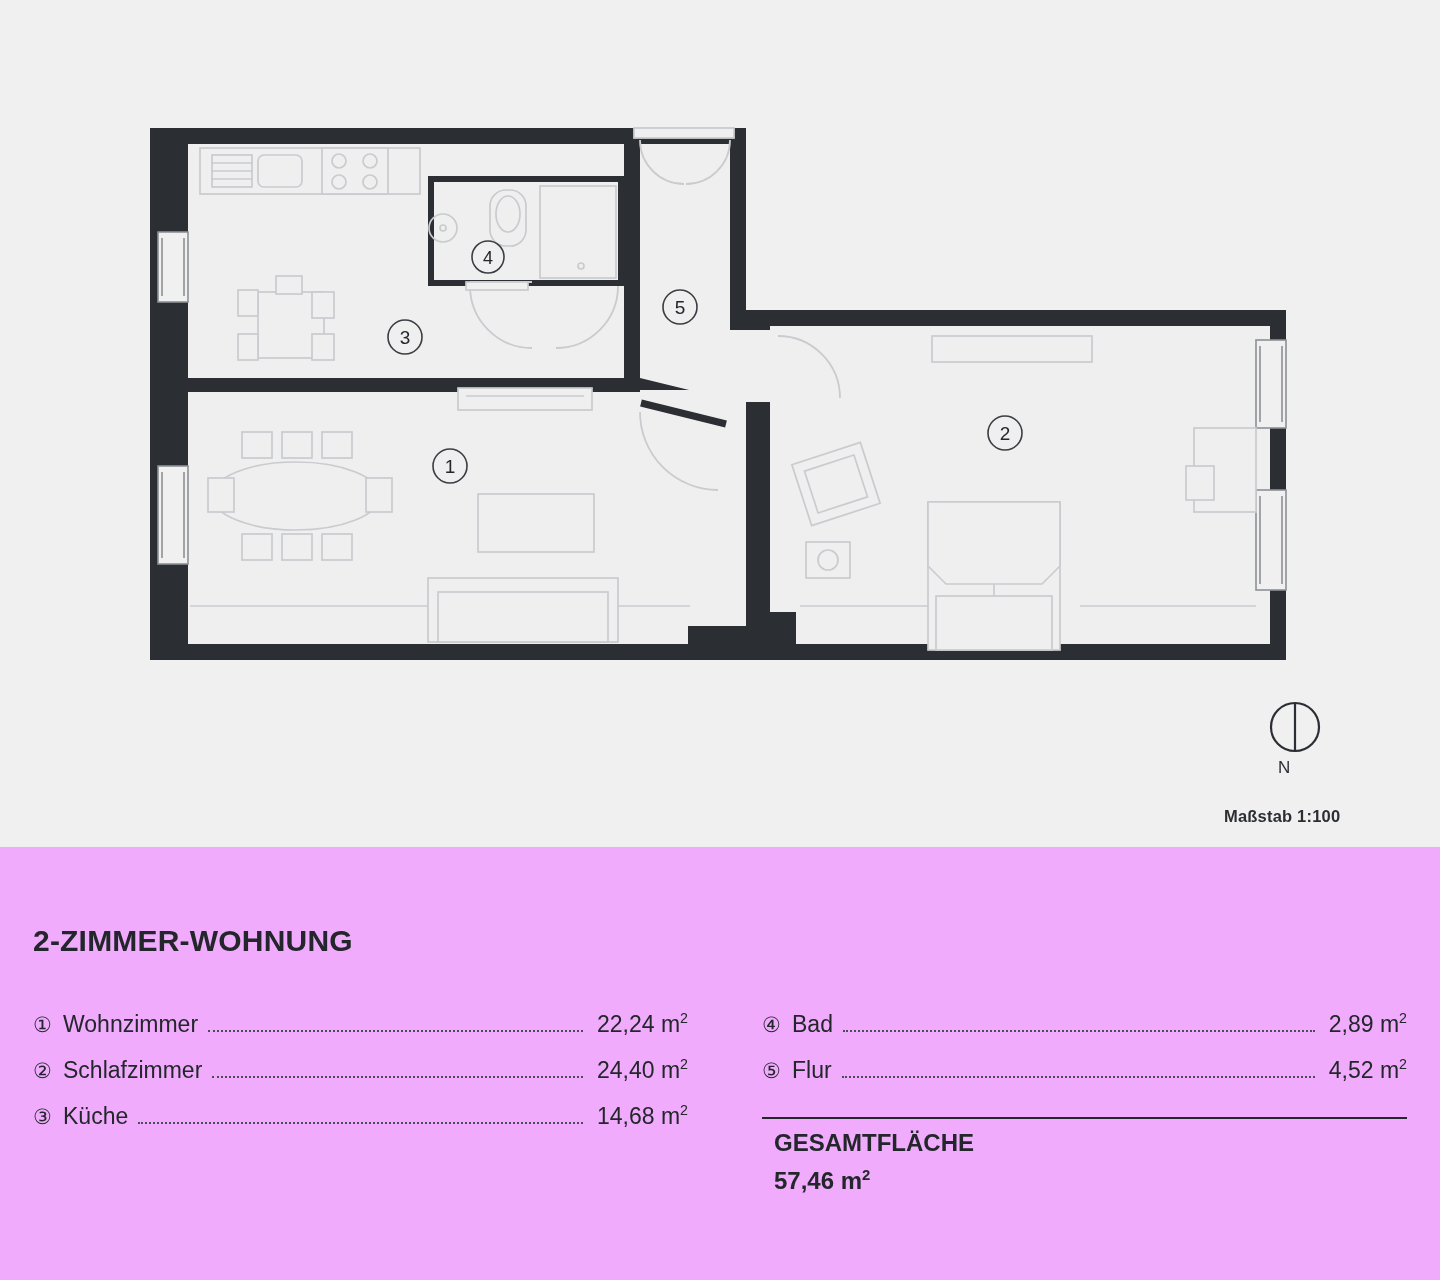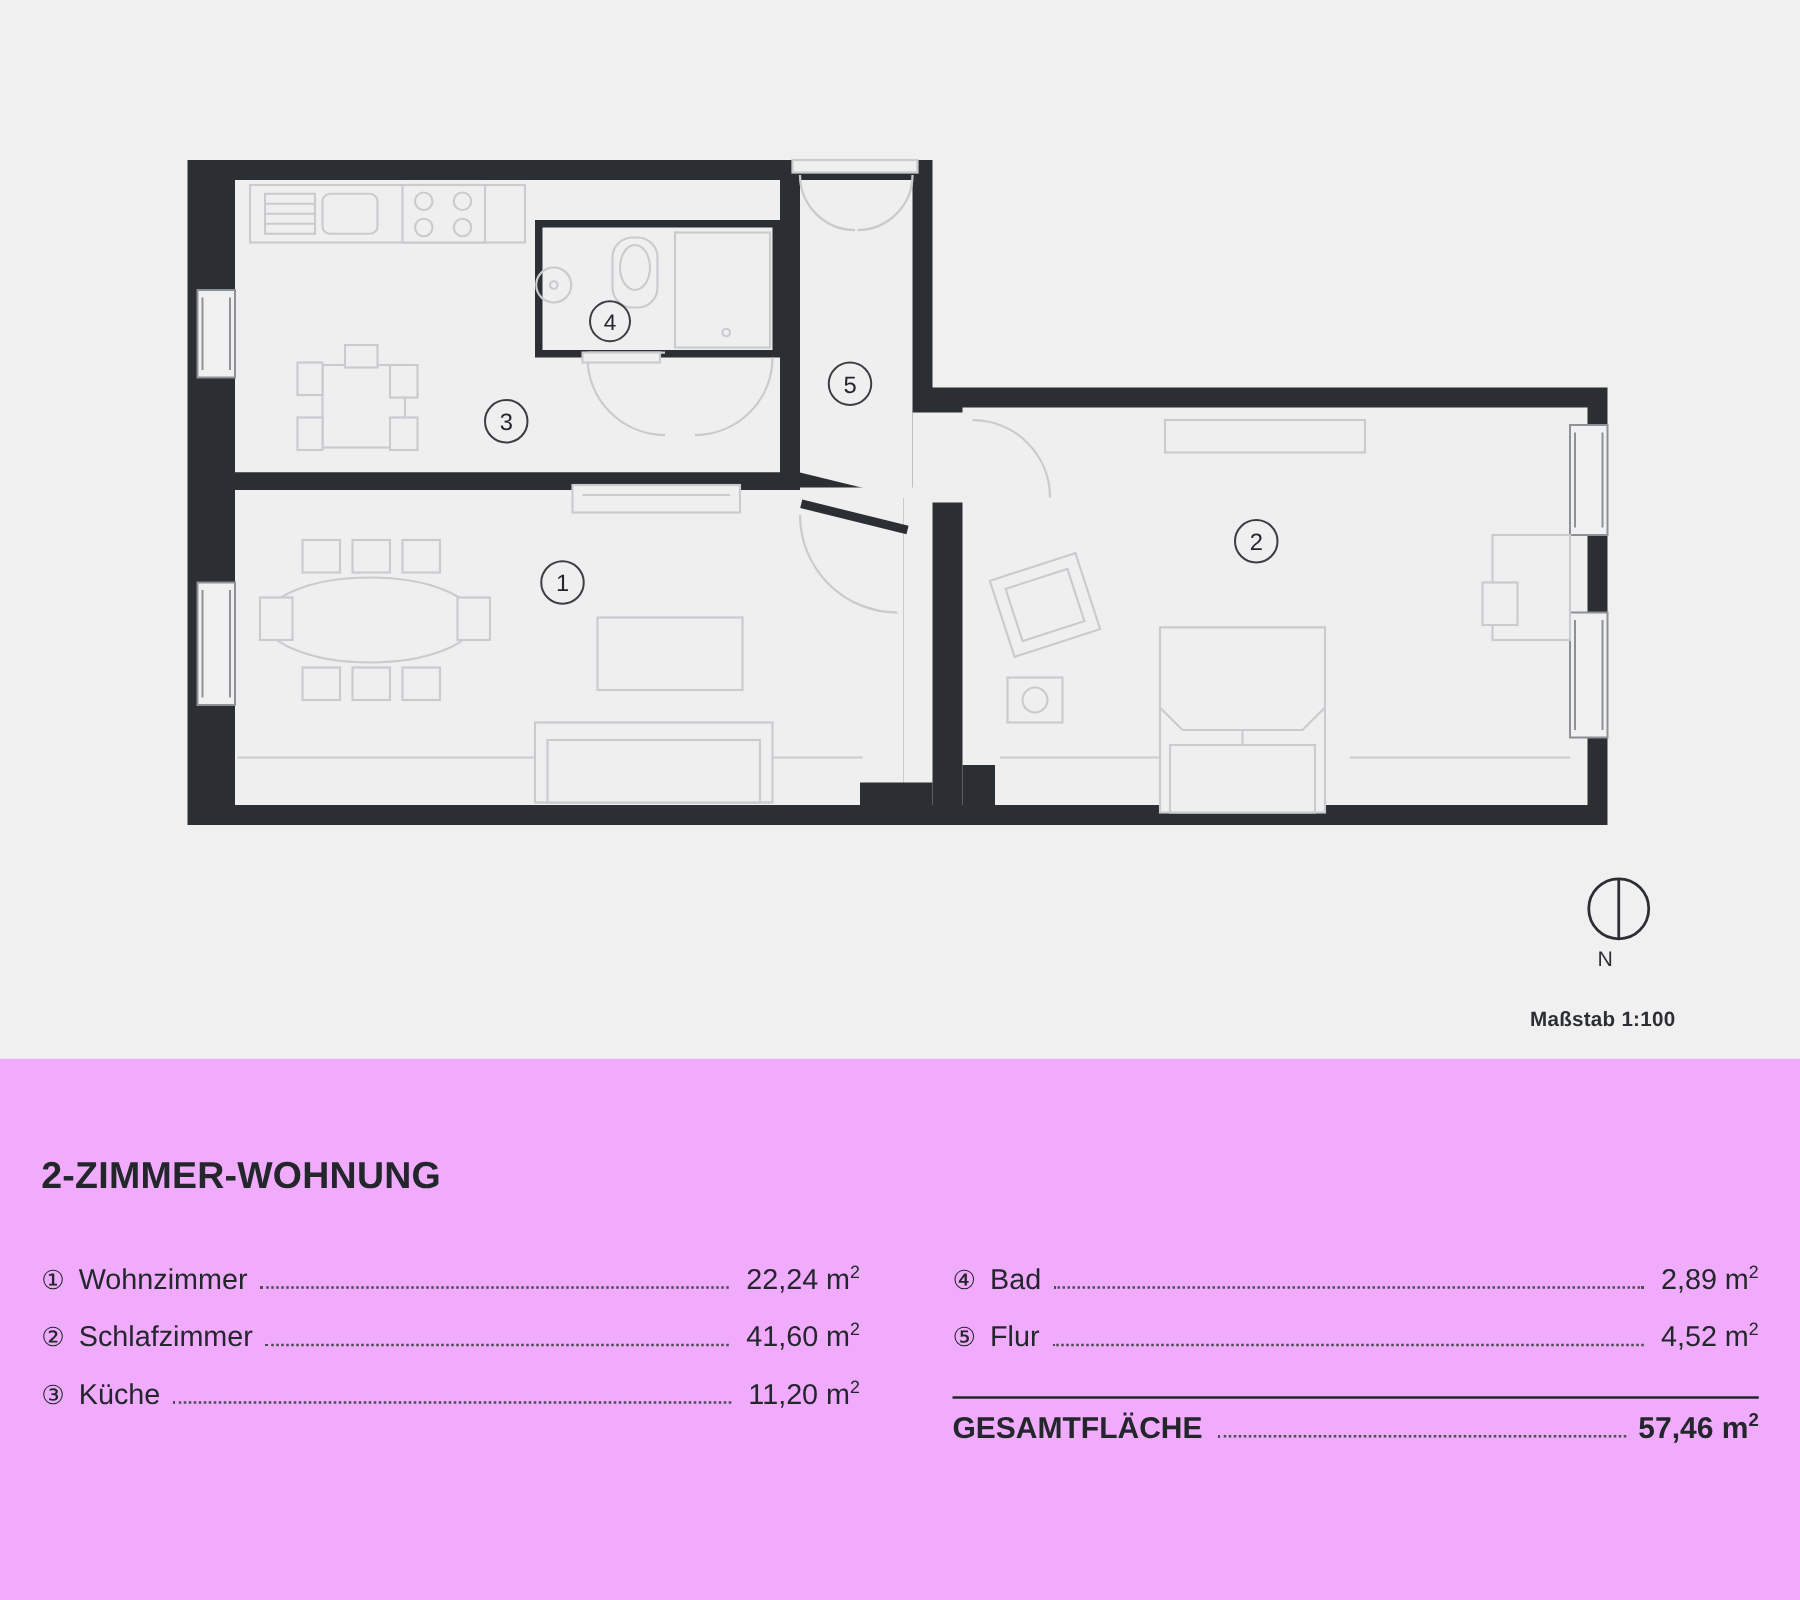--- a/index.html
+++ b/index.html
@@ -104,20 +104,21 @@
   #total-row {
     position: absolute;
     left: 762px; top: 282px;
     width: 645px;
     display: flex;
     align-items: baseline;
     font-size: 24px;
     font-weight: bold;
     color: #23262b;
     white-space: nowrap;
+    flex-direction: column;
   }
   #total-row .dots {
     flex: 1 1 auto;
     border-bottom: 2.5px dotted #4a4d52;
     margin: 0 10px 8px 12px;
     height: 1px;
   }
   #total-row sup { font-size: 0.62em; }
 </style>
 </head>
@@ -308,28 +309,28 @@
         <span class="num">①</span>
         <span class="name">Wohnzimmer</span>
         <span class="dots"></span>
         <span class="val"><span>22,24</span>&nbsp;m<sup>2</sup></span>
       </div>
 
       <div class="row">
         <span class="num">②</span>
         <span class="name">Schlafzimmer</span>
         <span class="dots"></span>
-        <span class="val"><span>41,60</span>&nbsp;m<sup>2</sup></span>
+        <span class="val"><span>24,40</span>&nbsp;m<sup>2</sup></span>
       </div>
 
       <div class="row">
         <span class="num">③</span>
         <span class="name">Küche</span>
         <span class="dots"></span>
-        <span class="val"><span>11,20</span>&nbsp;m<sup>2</sup></span>
+        <span class="val"><span>14,68</span>&nbsp;m<sup>2</sup></span>
       </div>
     </div>
 
     <div class="col" id="col-right">
 
       <div class="row">
         <span class="num">④</span>
         <span class="name">Bad</span>
         <span class="dots"></span>
         <span class="val"><span>2,89</span>&nbsp;m<sup>2</sup></span>

